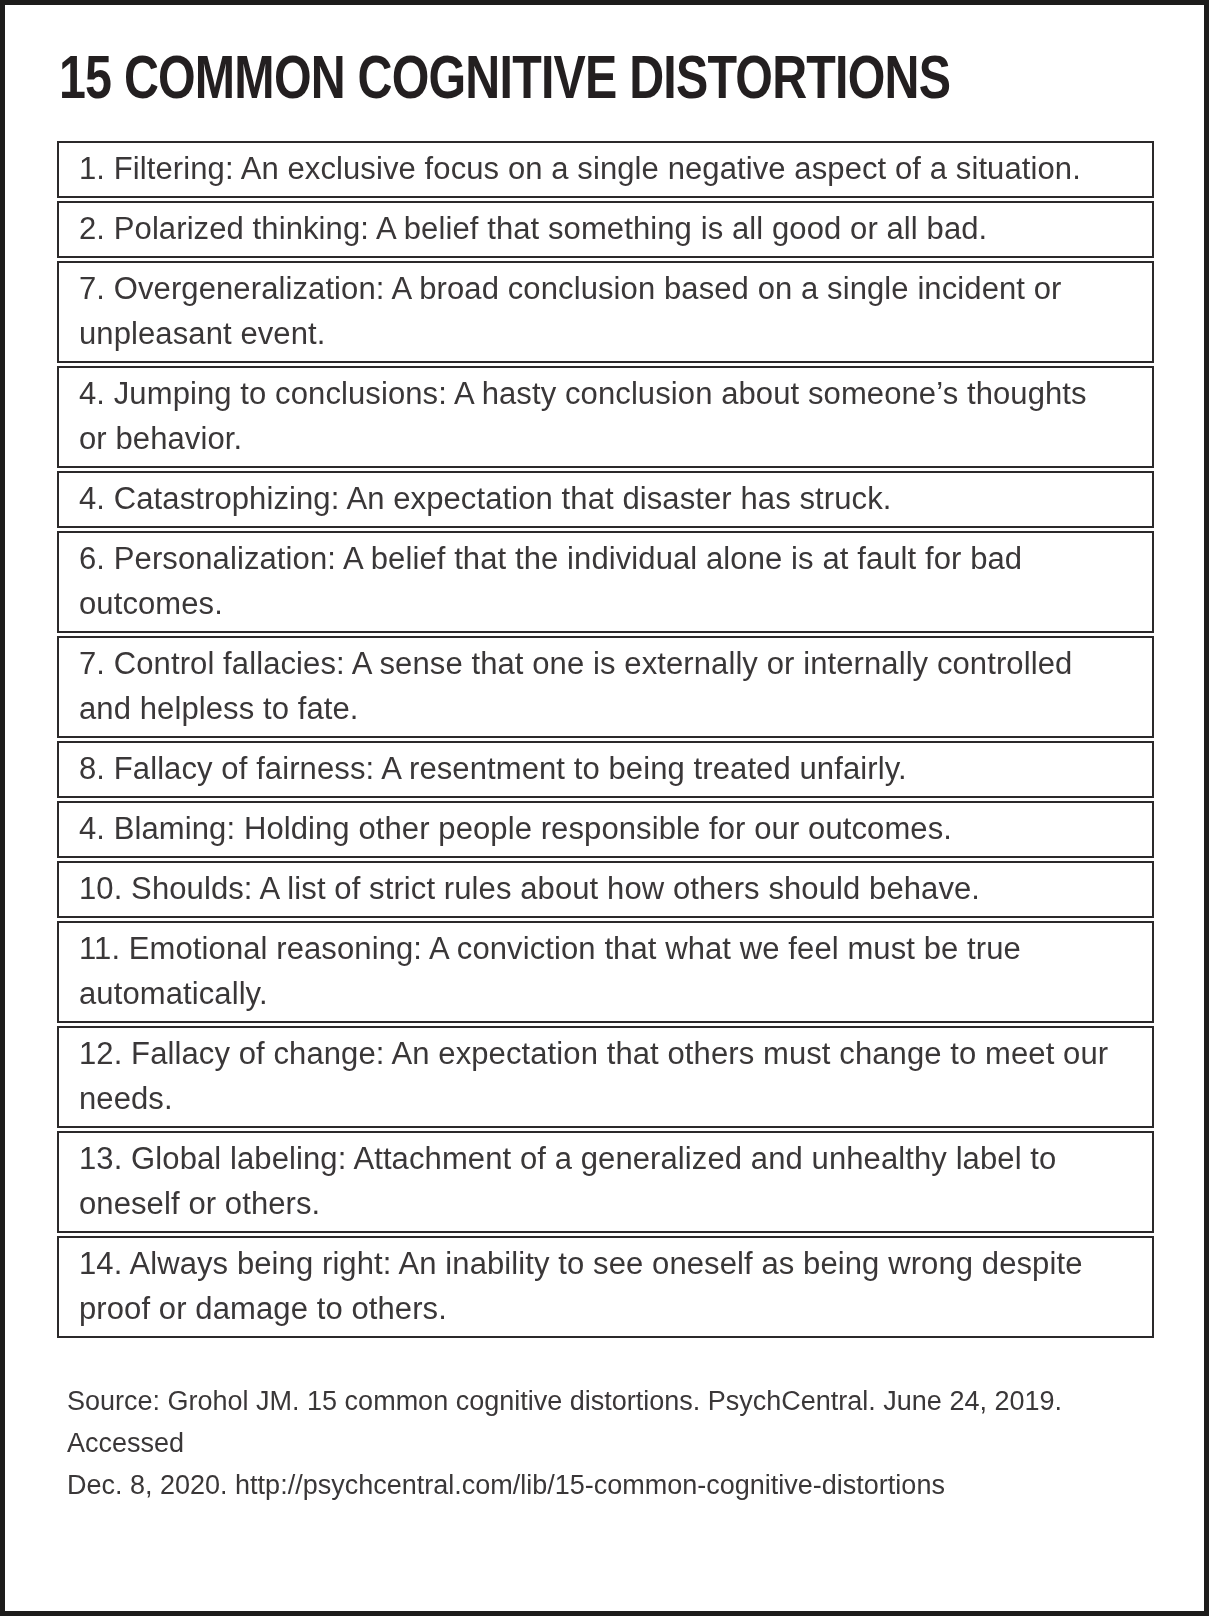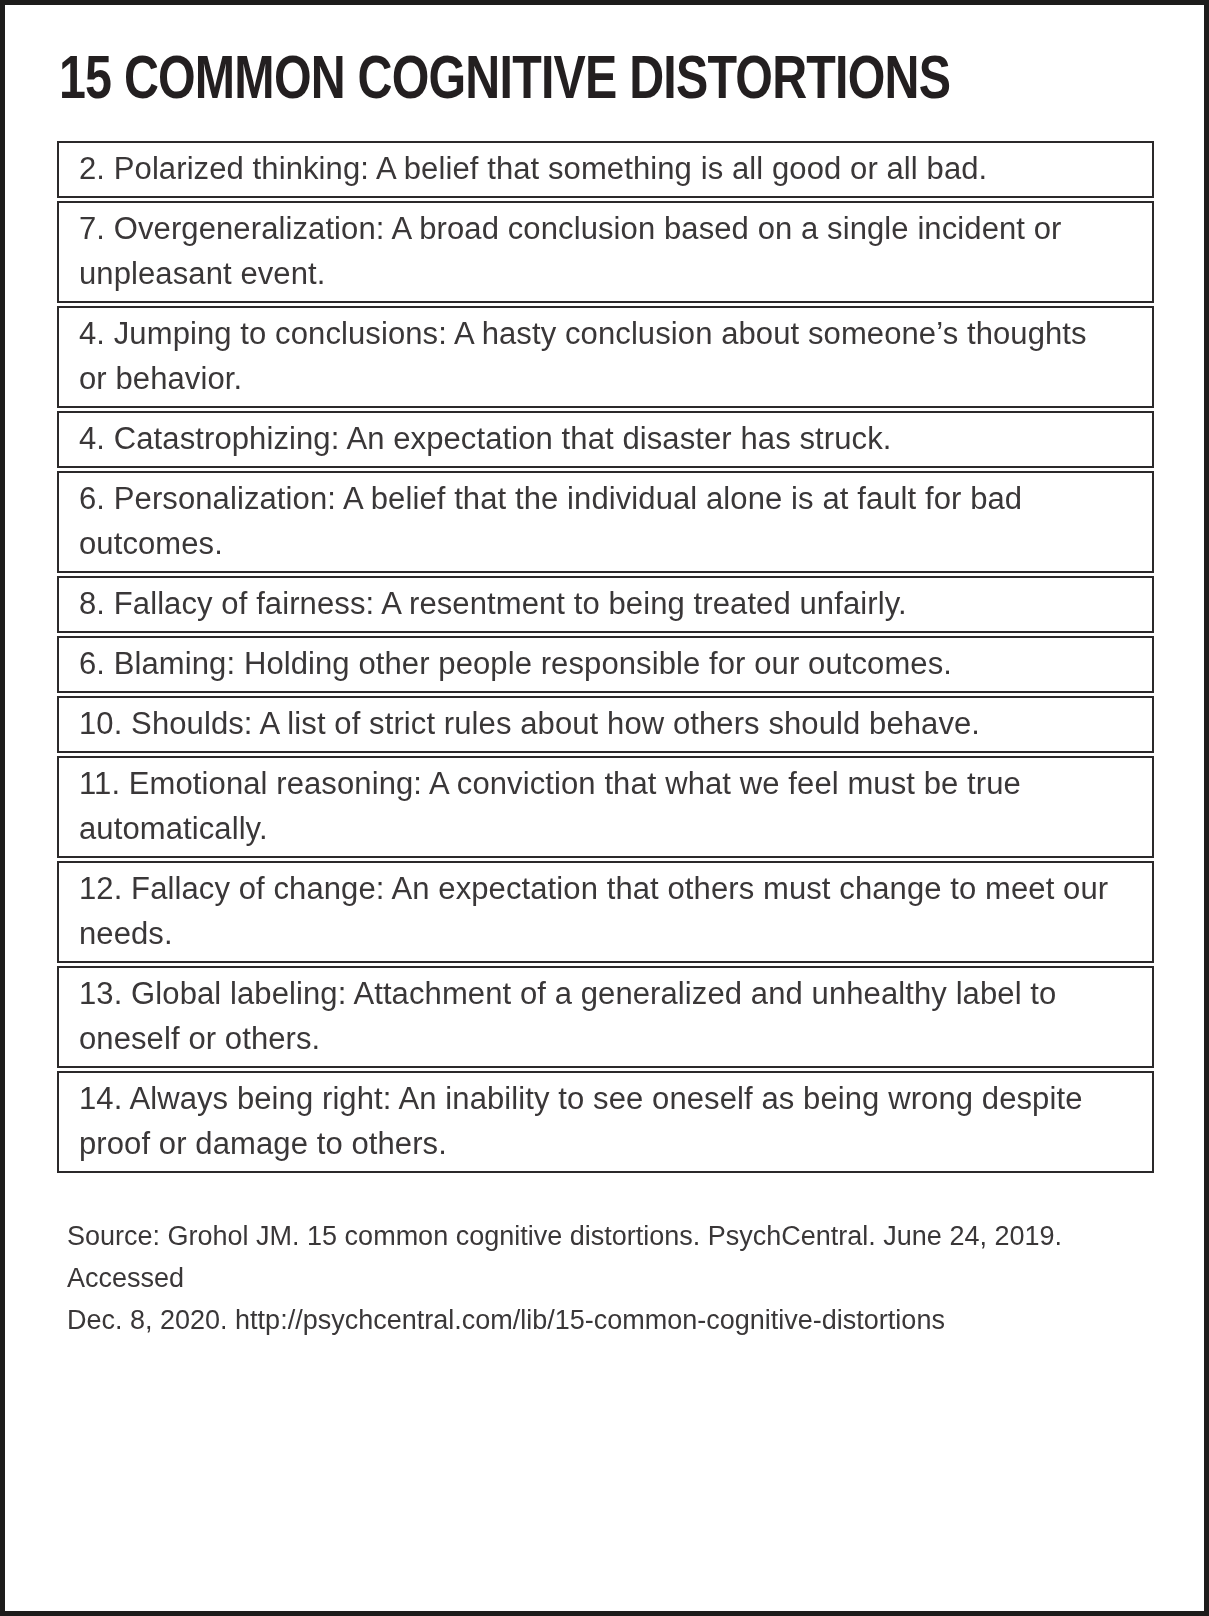--- a/index.html
+++ b/index.html
@@ -55,27 +55,29 @@
 </head>
 <body>
 
 <div class="page">
 
   <h1 class="title">
     <span class="condensed">15 COMMON COGNITIVE DISTORTIONS</span>
   </h1>
 
   <div class="dist-table" id="rows">
+      <div class="row"><span>1. Filtering: An exclusive focus on a single negative aspect of a situation.</span></div>
       <div class="row"><span>2. Polarized thinking: A belief that something is all good or all bad.</span></div>
       <div class="row"><span>7. Overgeneralization: A broad conclusion based on a single incident or unpleasant event.</span></div>
       <div class="row"><span>4. Jumping to conclusions: A hasty conclusion about someone’s thoughts or behavior.</span></div>
       <div class="row"><span>4. Catastrophizing: An expectation that disaster has struck.</span></div>
       <div class="row"><span>6. Personalization: A belief that the individual alone is at fault for bad outcomes.</span></div>
+      <div class="row"><span>7. Control fallacies: A sense that one is externally or internally controlled and helpless to fate.</span></div>
       <div class="row"><span>8. Fallacy of fairness: A resentment to being treated unfairly.</span></div>
-      <div class="row"><span>6. Blaming: Holding other people responsible for our outcomes.</span></div>
+      <div class="row"><span>4. Blaming: Holding other people responsible for our outcomes.</span></div>
       <div class="row"><span>10. Shoulds: A list of strict rules about how others should behave.</span></div>
       <div class="row"><span>11. Emotional reasoning: A conviction that what we feel must be true automatically.</span></div>
       <div class="row"><span>12. Fallacy of change: An expectation that others must change to meet our needs.</span></div>
       <div class="row"><span>13. Global labeling: Attachment of a generalized and unhealthy label to oneself or others.</span></div>
       <div class="row"><span>14. Always being right: An inability to see oneself as being wrong despite proof or damage to others.</span></div>
     </div>
 
   <p class="source">
     <span>Source: Grohol JM. 15 common cognitive distortions. PsychCentral. June 24, 2019. Accessed</span><br>
     <span>Dec. 8, 2020. http://psychcentral.com/lib/15-common-cognitive-distortions</span>

